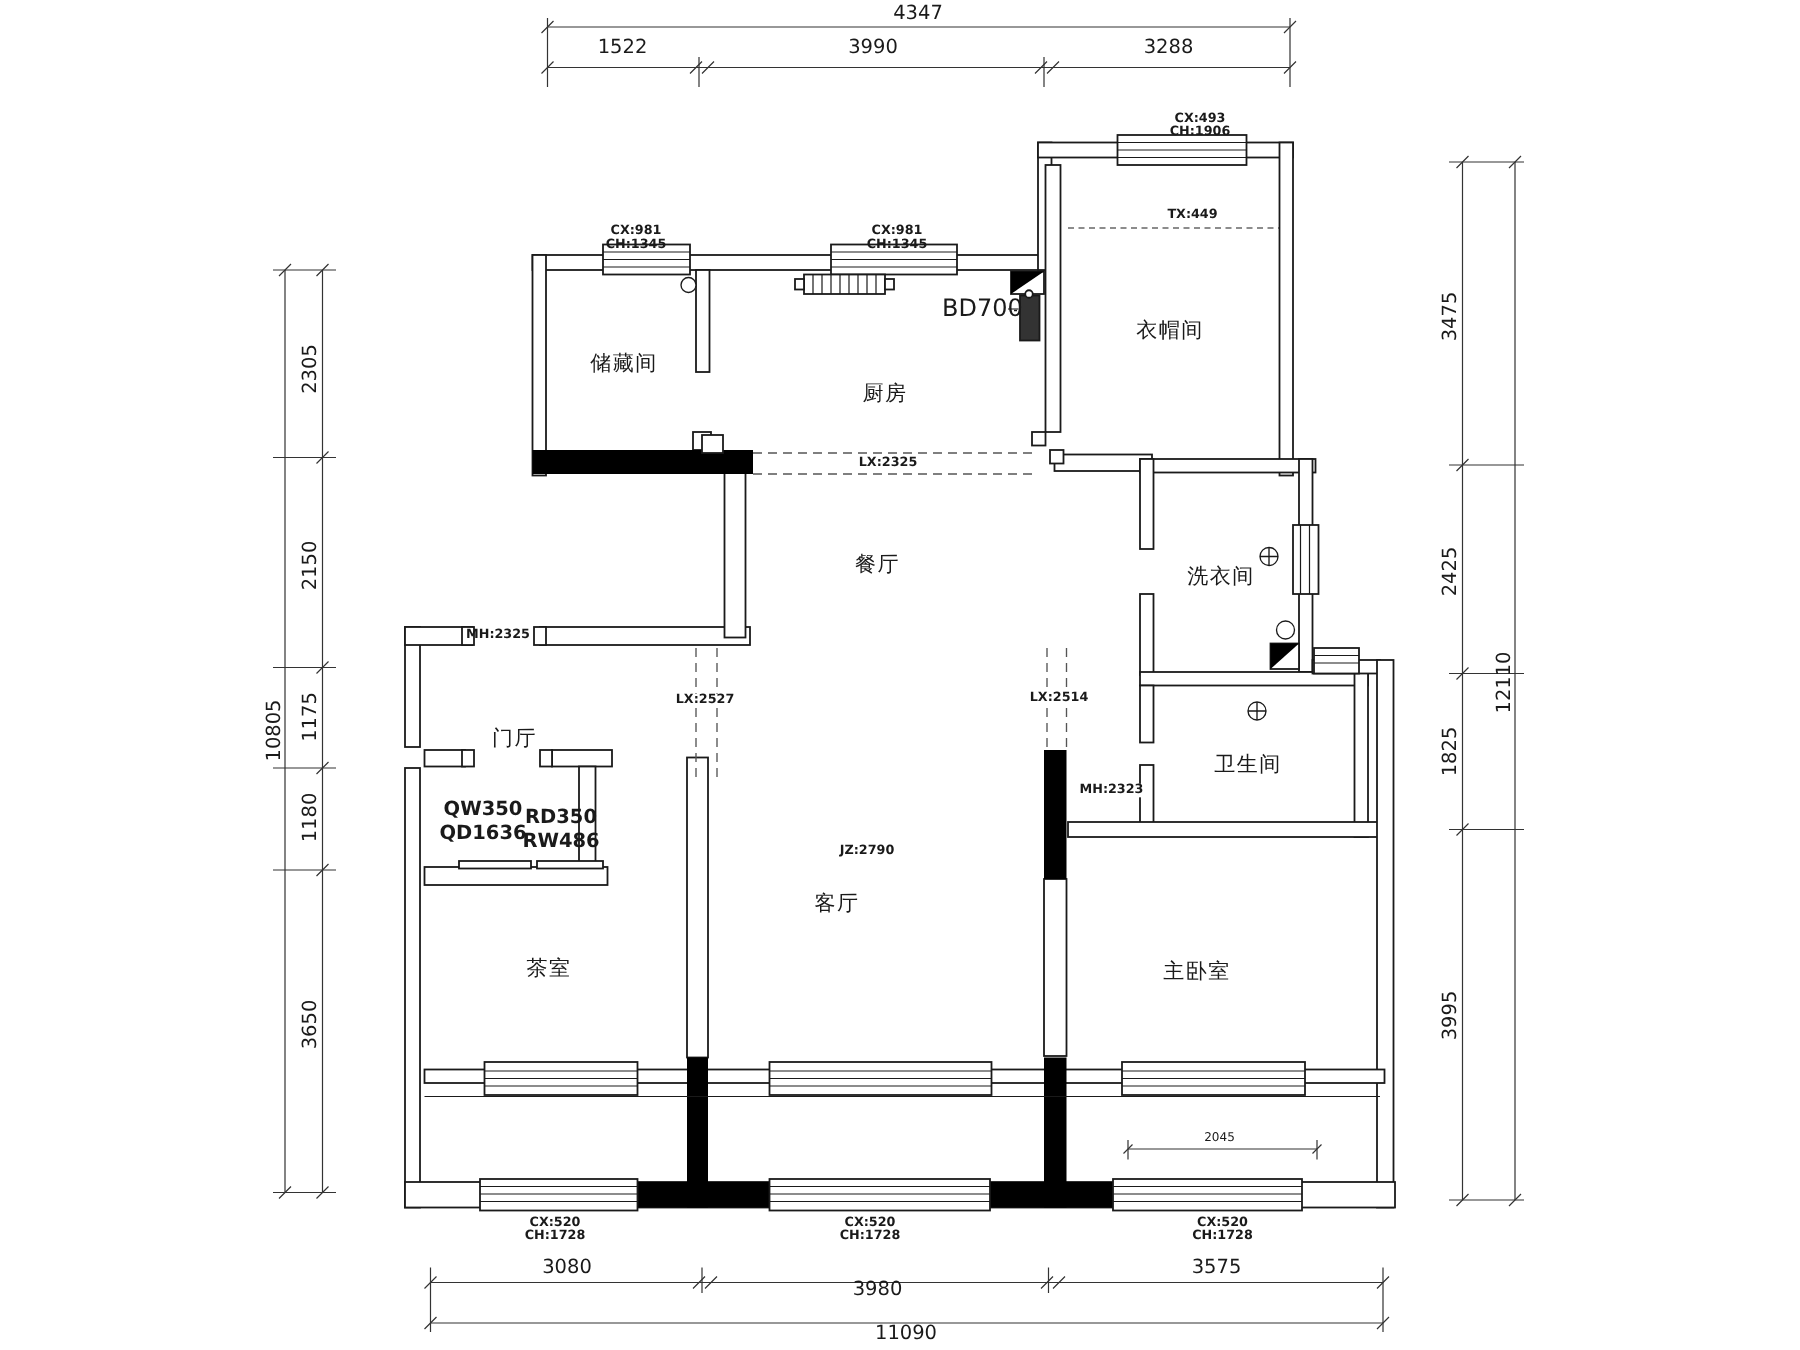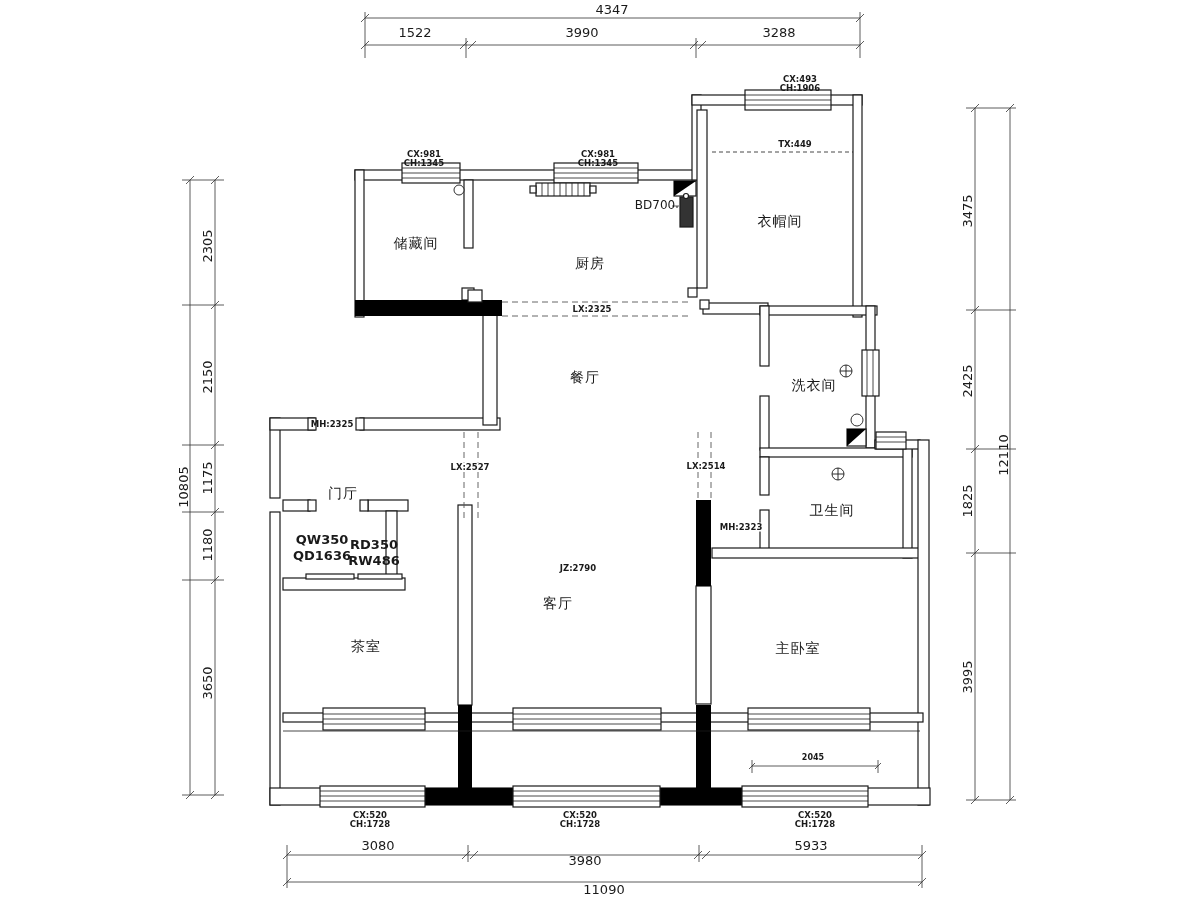--- a/index.html
+++ b/index.html
@@ -6,23 +6,23 @@
   #canvas{position:relative;width:1200px;height:900px;background:#fff;overflow:hidden;
           font-family:"DejaVu Sans","Liberation Sans",sans-serif;color:#1a1a1a;}
   #plan-svg{position:absolute;left:0;top:0;}
   .lbl{position:absolute;transform:translate(-50%,-50%);white-space:pre-line;text-align:center;
        line-height:1.15;color:#1a1a1a;}
   .room{font-size:14px;letter-spacing:1px;}
   .dim{font-size:13px;}
   .dim-v{transform:translate(-50%,-50%) rotate(-90deg);}
   .ann{font-size:8.5px;font-weight:bold;line-height:1.05;}
   .ann-bg{background:#fff;padding:0 3px;}
-  .big{font-size:12px;}
+  .big{font-size:16px;}
   .code{font-size:13px;font-weight:bold;line-height:1.2;}
-  .tiny{font-size:8px;font-weight:bold;}
+  .tiny{font-size:8px;font-weight:normal;}
 </style>
 </head>
 <body>
 
 <div id="canvas">
 
 <svg id="plan-svg" width="1200" height="900" viewBox="0 0 1200 900">
   <g stroke="#1a1a1a" stroke-width="1.2" fill="none">
 
     <g fill="#fff">
@@ -218,21 +218,21 @@
 <div class="lbl ann" style="left:815px;top:820px">CX:520
 CH:1728</div>
 <div class="lbl tiny" style="left:813px;top:758px">2045</div>
 
 <div class="lbl dim" style="left:612px;top:10px">4347</div>
 <div class="lbl dim" style="left:415px;top:33px">1522</div>
 <div class="lbl dim" style="left:582px;top:33px">3990</div>
 <div class="lbl dim" style="left:779px;top:33px">3288</div>
 <div class="lbl dim" style="left:378px;top:846px">3080</div>
 <div class="lbl dim" style="left:585px;top:861px">3980</div>
-<div class="lbl dim" style="left:811px;top:846px">5933</div>
+<div class="lbl dim" style="left:811px;top:846px">3575</div>
 <div class="lbl dim" style="left:604px;top:890px">11090</div>
 <div class="lbl dim dim-v" style="left:208px;top:246px">2305</div>
 <div class="lbl dim dim-v" style="left:208px;top:377px">2150</div>
 <div class="lbl dim dim-v" style="left:208px;top:478px">1175</div>
 <div class="lbl dim dim-v" style="left:208px;top:545px">1180</div>
 <div class="lbl dim dim-v" style="left:208px;top:683px">3650</div>
 <div class="lbl dim dim-v" style="left:184px;top:487px">10805</div>
 <div class="lbl dim dim-v" style="left:968px;top:211px">3475</div>
 <div class="lbl dim dim-v" style="left:968px;top:381px">2425</div>
 <div class="lbl dim dim-v" style="left:968px;top:501px">1825</div>

